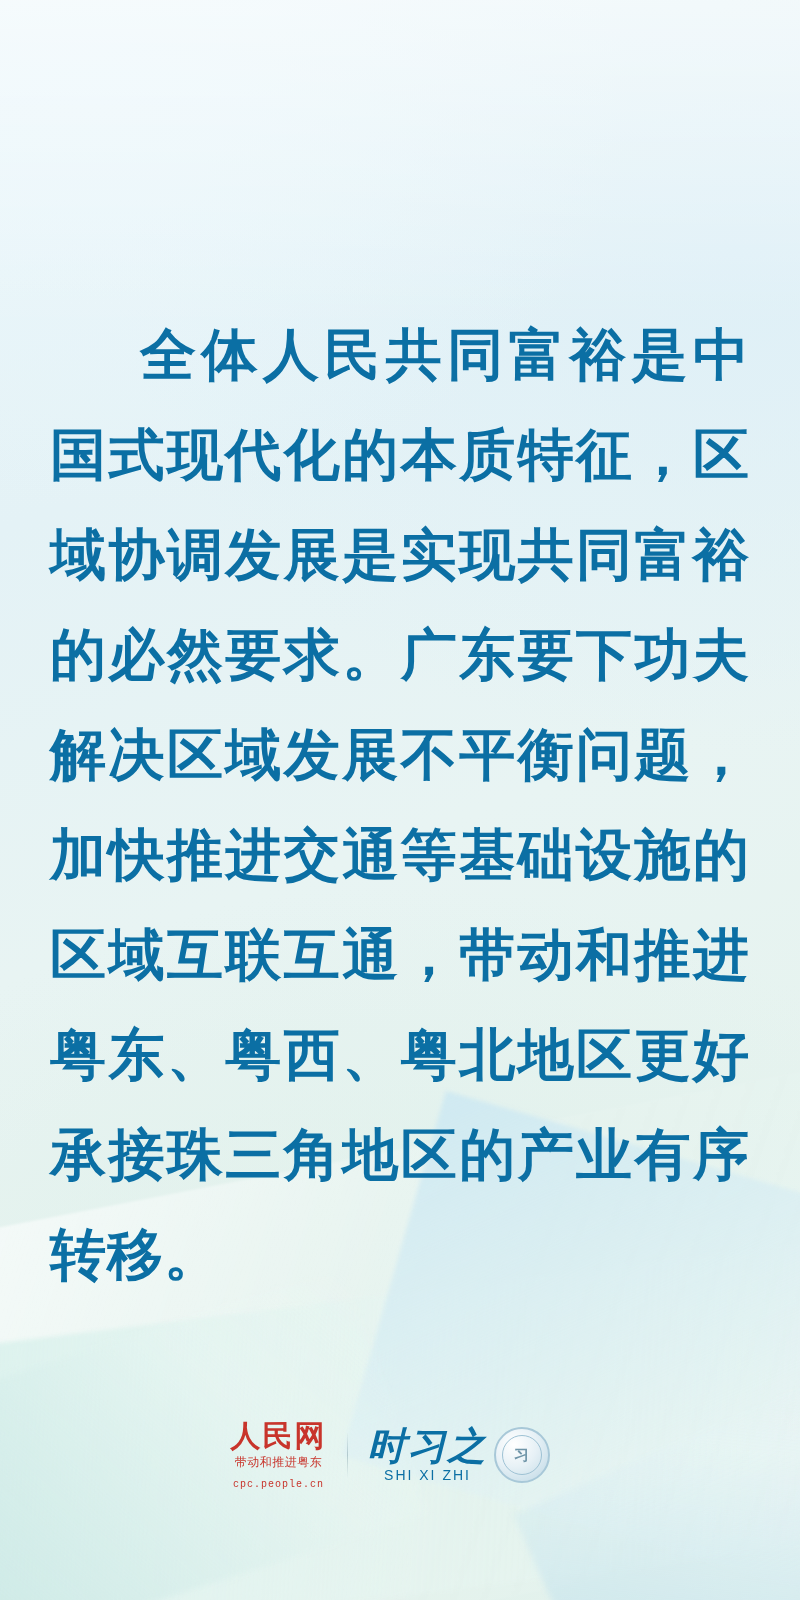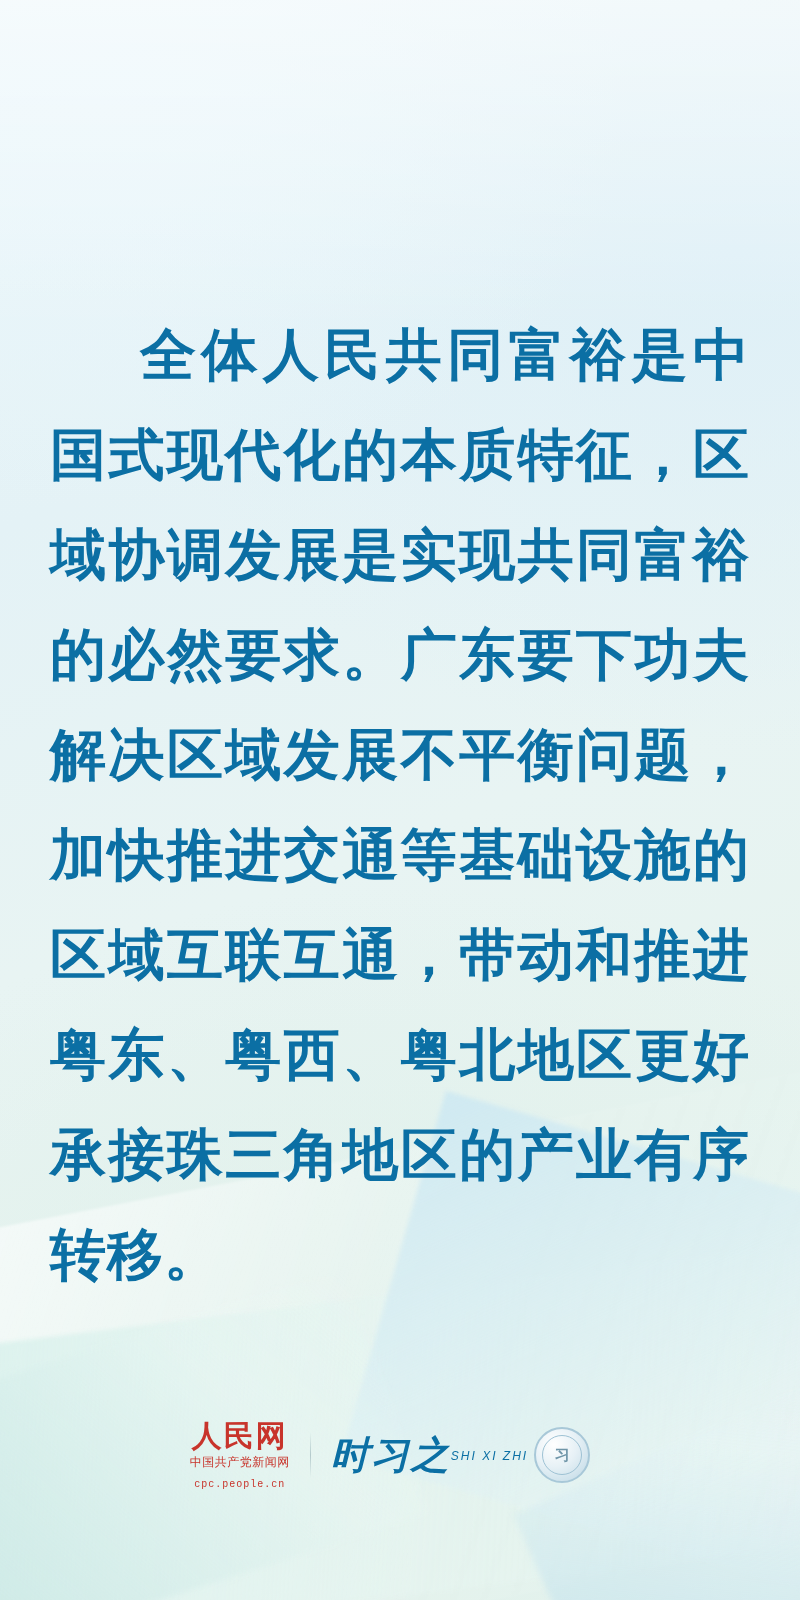--- a/index.html
+++ b/index.html
@@ -167,30 +167,29 @@
     font-family: "Liberation Serif", "DejaVu Serif", serif;
     font-style: italic;
     font-weight: 700;
     font-size: 38px;
     color: #0b6fa4;
     letter-spacing: 2px;
     line-height: 1;
   }
   .logo-shixi .word-wrap {
     display: flex;
-    flex-direction: row;
+    flex-direction: column;
     align-items: center;
   }
   .logo-shixi .pinyin {
     font-family: "Liberation Sans", sans-serif;
-    font-size: 12px;
+    font-size: 14px;
     color: #0b6fa4;
     letter-spacing: 2px;
     margin-top: 2px;
-    font-style: italic;
   }
   .seal {
     width: 52px;
     height: 52px;
     border-radius: 50%;
     background: radial-gradient(circle at 35% 30%, #ffffff 0%, #e7f1f6 45%, #bcd7e4 100%);
     border: 2px solid #a8c8d8;
     position: relative;
     display: flex;
     align-items: center;
@@ -227,21 +226,21 @@
 
   <div class="quote-block">
     <div class="quote-text">全体人民共同富裕是中国式现代化的本质特征，区域协调发展是实现共同富裕的必然要求。广东要下功夫解决区域发展不平衡问题，加快推进交通等基础设施的区域互联互通，带动和推进粤东、粤西、粤北地区更好承接珠三角地区的产业有序转移。</div>
   </div>
 
 
   <div class="footer">
 
     <div class="logo-people">
       <div class="cn">人民网</div>
-      <div class="sub">中国共产党新闻网</div>
+      <div class="sub">带动和推进粤东</div>
       <div class="url">cpc.people.cn</div>
     </div>
 
     <div class="divider-v"></div>
 
     <div class="logo-shixi">
       <div class="word-wrap">
         <div class="word">时习之</div>
         <div class="pinyin">SHI XI ZHI</div>
       </div>

